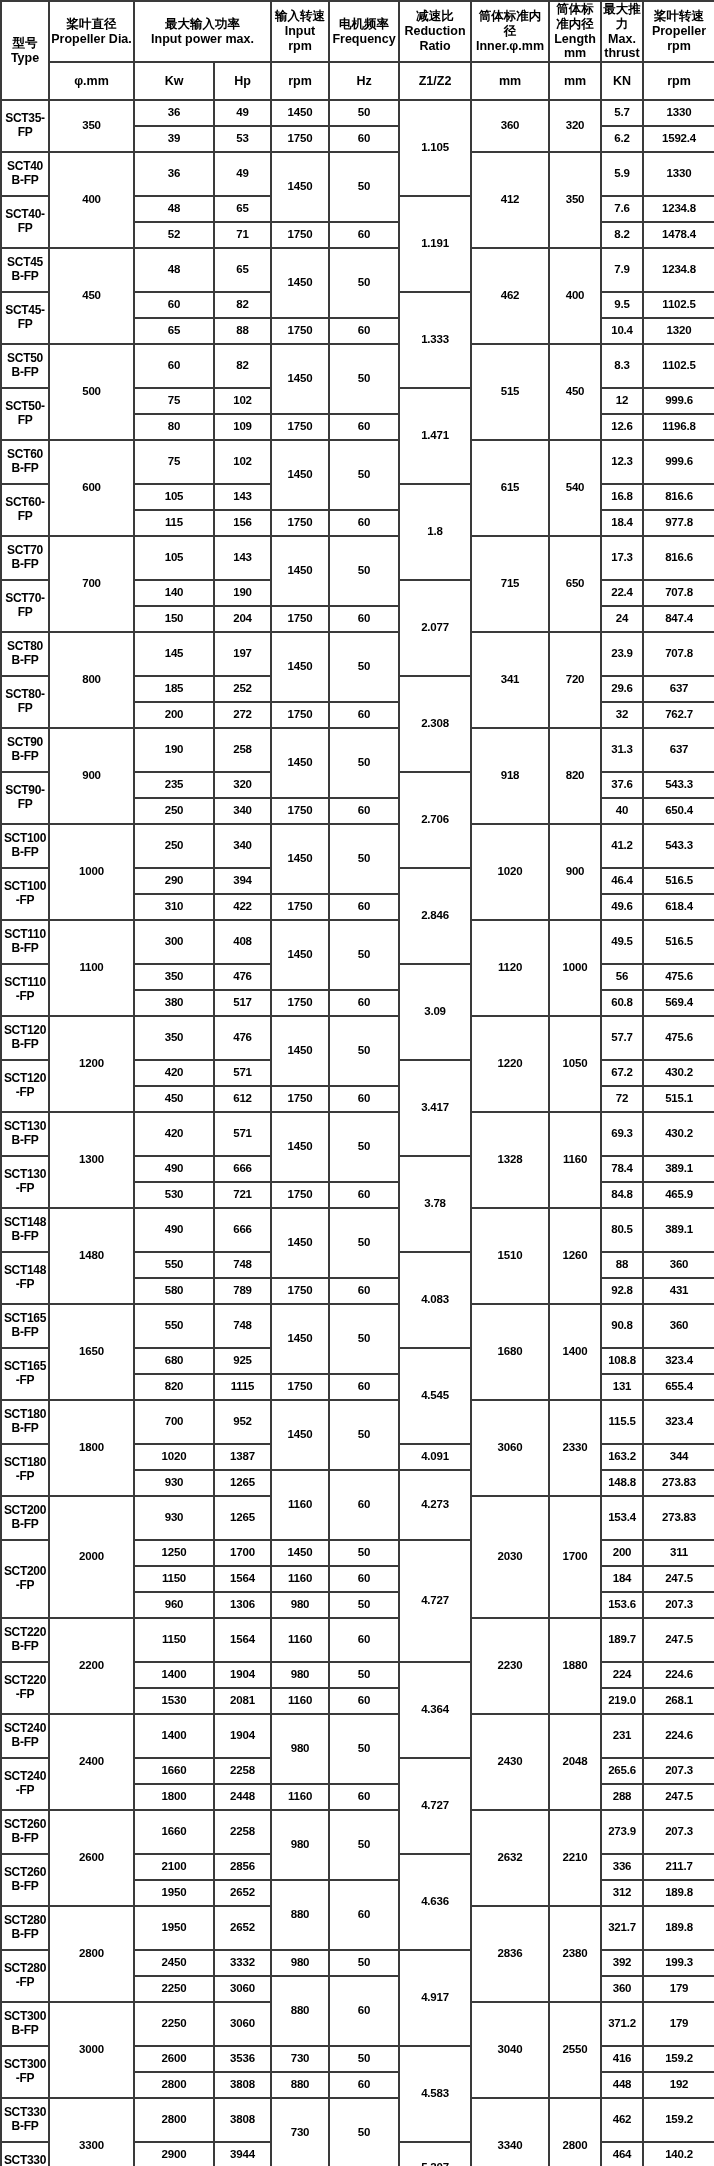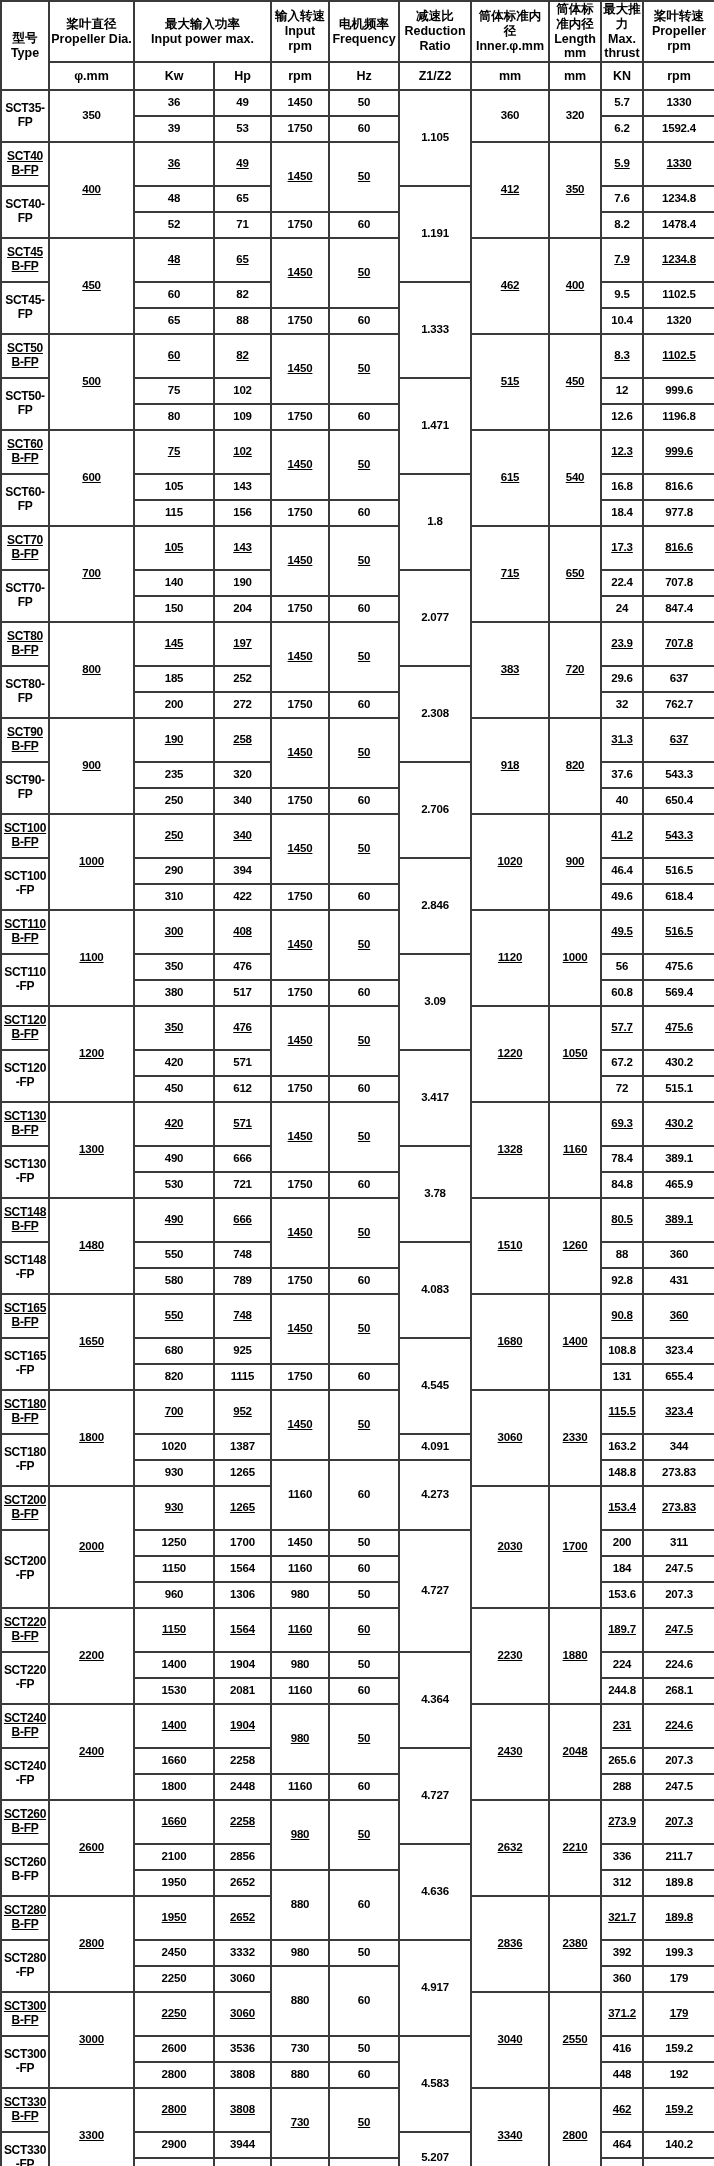--- a/index.html
+++ b/index.html
@@ -12,31 +12,31 @@
     border: 2px solid #2b2b2b;
   }
   th, td {
     border: 2px solid #3a3a3a;
     text-align: center;
     vertical-align: middle;
     padding: 0 1px;
     overflow: hidden;
   }
   thead tr.h1 { height: 58px; }
-  thead tr.h2 { height: 28px; }
+  thead tr.h2 { height: 38px; }
   th {
     font-size: 12.5px;
     font-weight: bold;
     line-height: 1.18;
     overflow-wrap: break-word;
   }
   th .zh { display: block; font-size: 12.5px; }
   th .en { display: block; font-size: 12.5px; }
   tbody tr { height: 26px; }
-  tbody tr.tall { height: 44px; text-decoration: underline; }
+  tbody tr.tall { height: 44px; }
   td {
     font-size: 11.5px;
     font-weight: bold;
     letter-spacing: -0.2px;
     line-height: 1.15;
   }
   td.c-type {
     font-size: 12px;
     word-break: break-all;
     letter-spacing: -0.3px;
@@ -279,21 +279,21 @@
           <td class="c-kn">24</td>
           <td class="c-prop">847.4</td>
         </tr>
         <tr class="tall">
           <td class="c-type">SCT80B-FP</td>
           <td class="c-dia" rowspan="3">800</td>
           <td class="c-kw">145</td>
           <td class="c-hp">197</td>
           <td class="c-rpm" rowspan="2">1450</td>
           <td class="c-hz" rowspan="2">50</td>
-          <td class="c-inner" rowspan="3">383</td>
+          <td class="c-inner" rowspan="3">341</td>
           <td class="c-len" rowspan="3">720</td>
           <td class="c-kn">23.9</td>
           <td class="c-prop">707.8</td>
         </tr>
         <tr>
           <td class="c-type" rowspan="2">SCT80-FP</td>
           <td class="c-kw">185</td>
           <td class="c-hp">252</td>
           <td class="c-ratio" rowspan="3">2.308</td>
           <td class="c-kn">29.6</td>
@@ -588,21 +588,21 @@
           <td class="c-hz">50</td>
           <td class="c-ratio" rowspan="3">4.364</td>
           <td class="c-kn">224</td>
           <td class="c-prop">224.6</td>
         </tr>
         <tr>
           <td class="c-kw">1530</td>
           <td class="c-hp">2081</td>
           <td class="c-rpm">1160</td>
           <td class="c-hz">60</td>
-          <td class="c-kn">244.8</td>
+          <td class="c-kn">219.0</td>
           <td class="c-prop">268.1</td>
         </tr>
         <tr class="tall">
           <td class="c-type">SCT240B-FP</td>
           <td class="c-dia" rowspan="3">2400</td>
           <td class="c-kw">1400</td>
           <td class="c-hp">1904</td>
           <td class="c-rpm" rowspan="2">980</td>
           <td class="c-hz" rowspan="2">50</td>
           <td class="c-inner" rowspan="3">2430</td>

